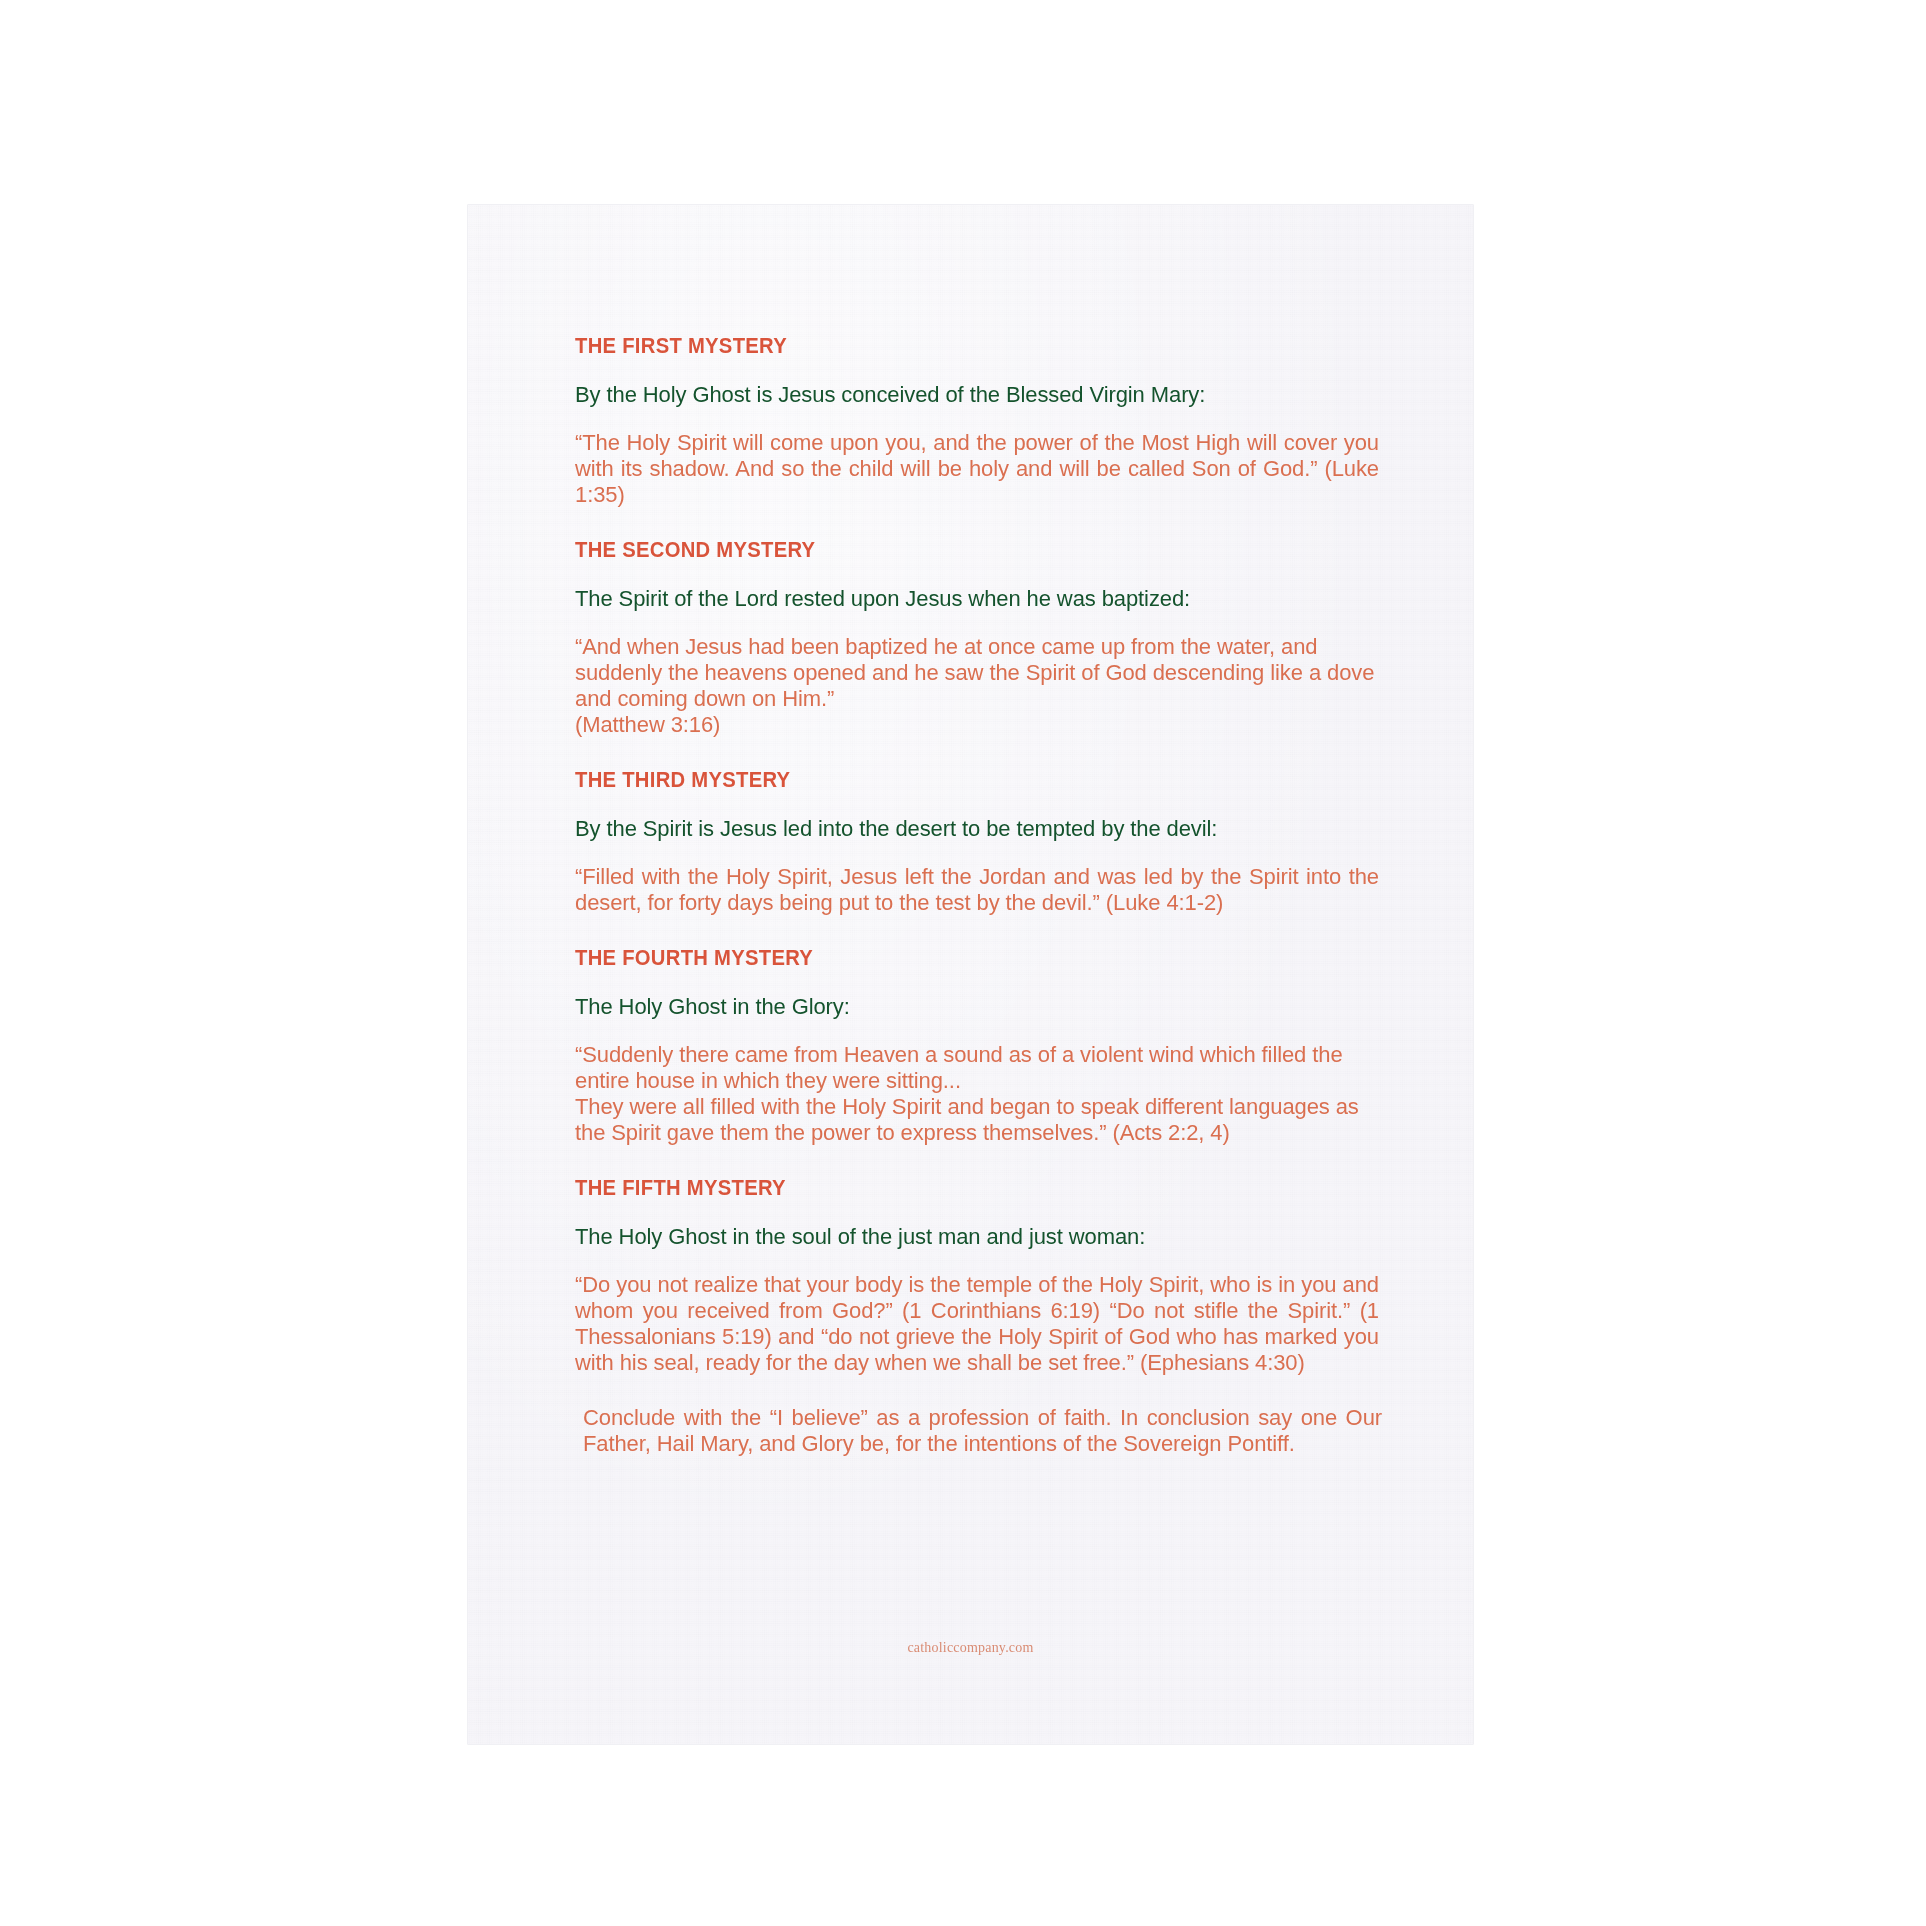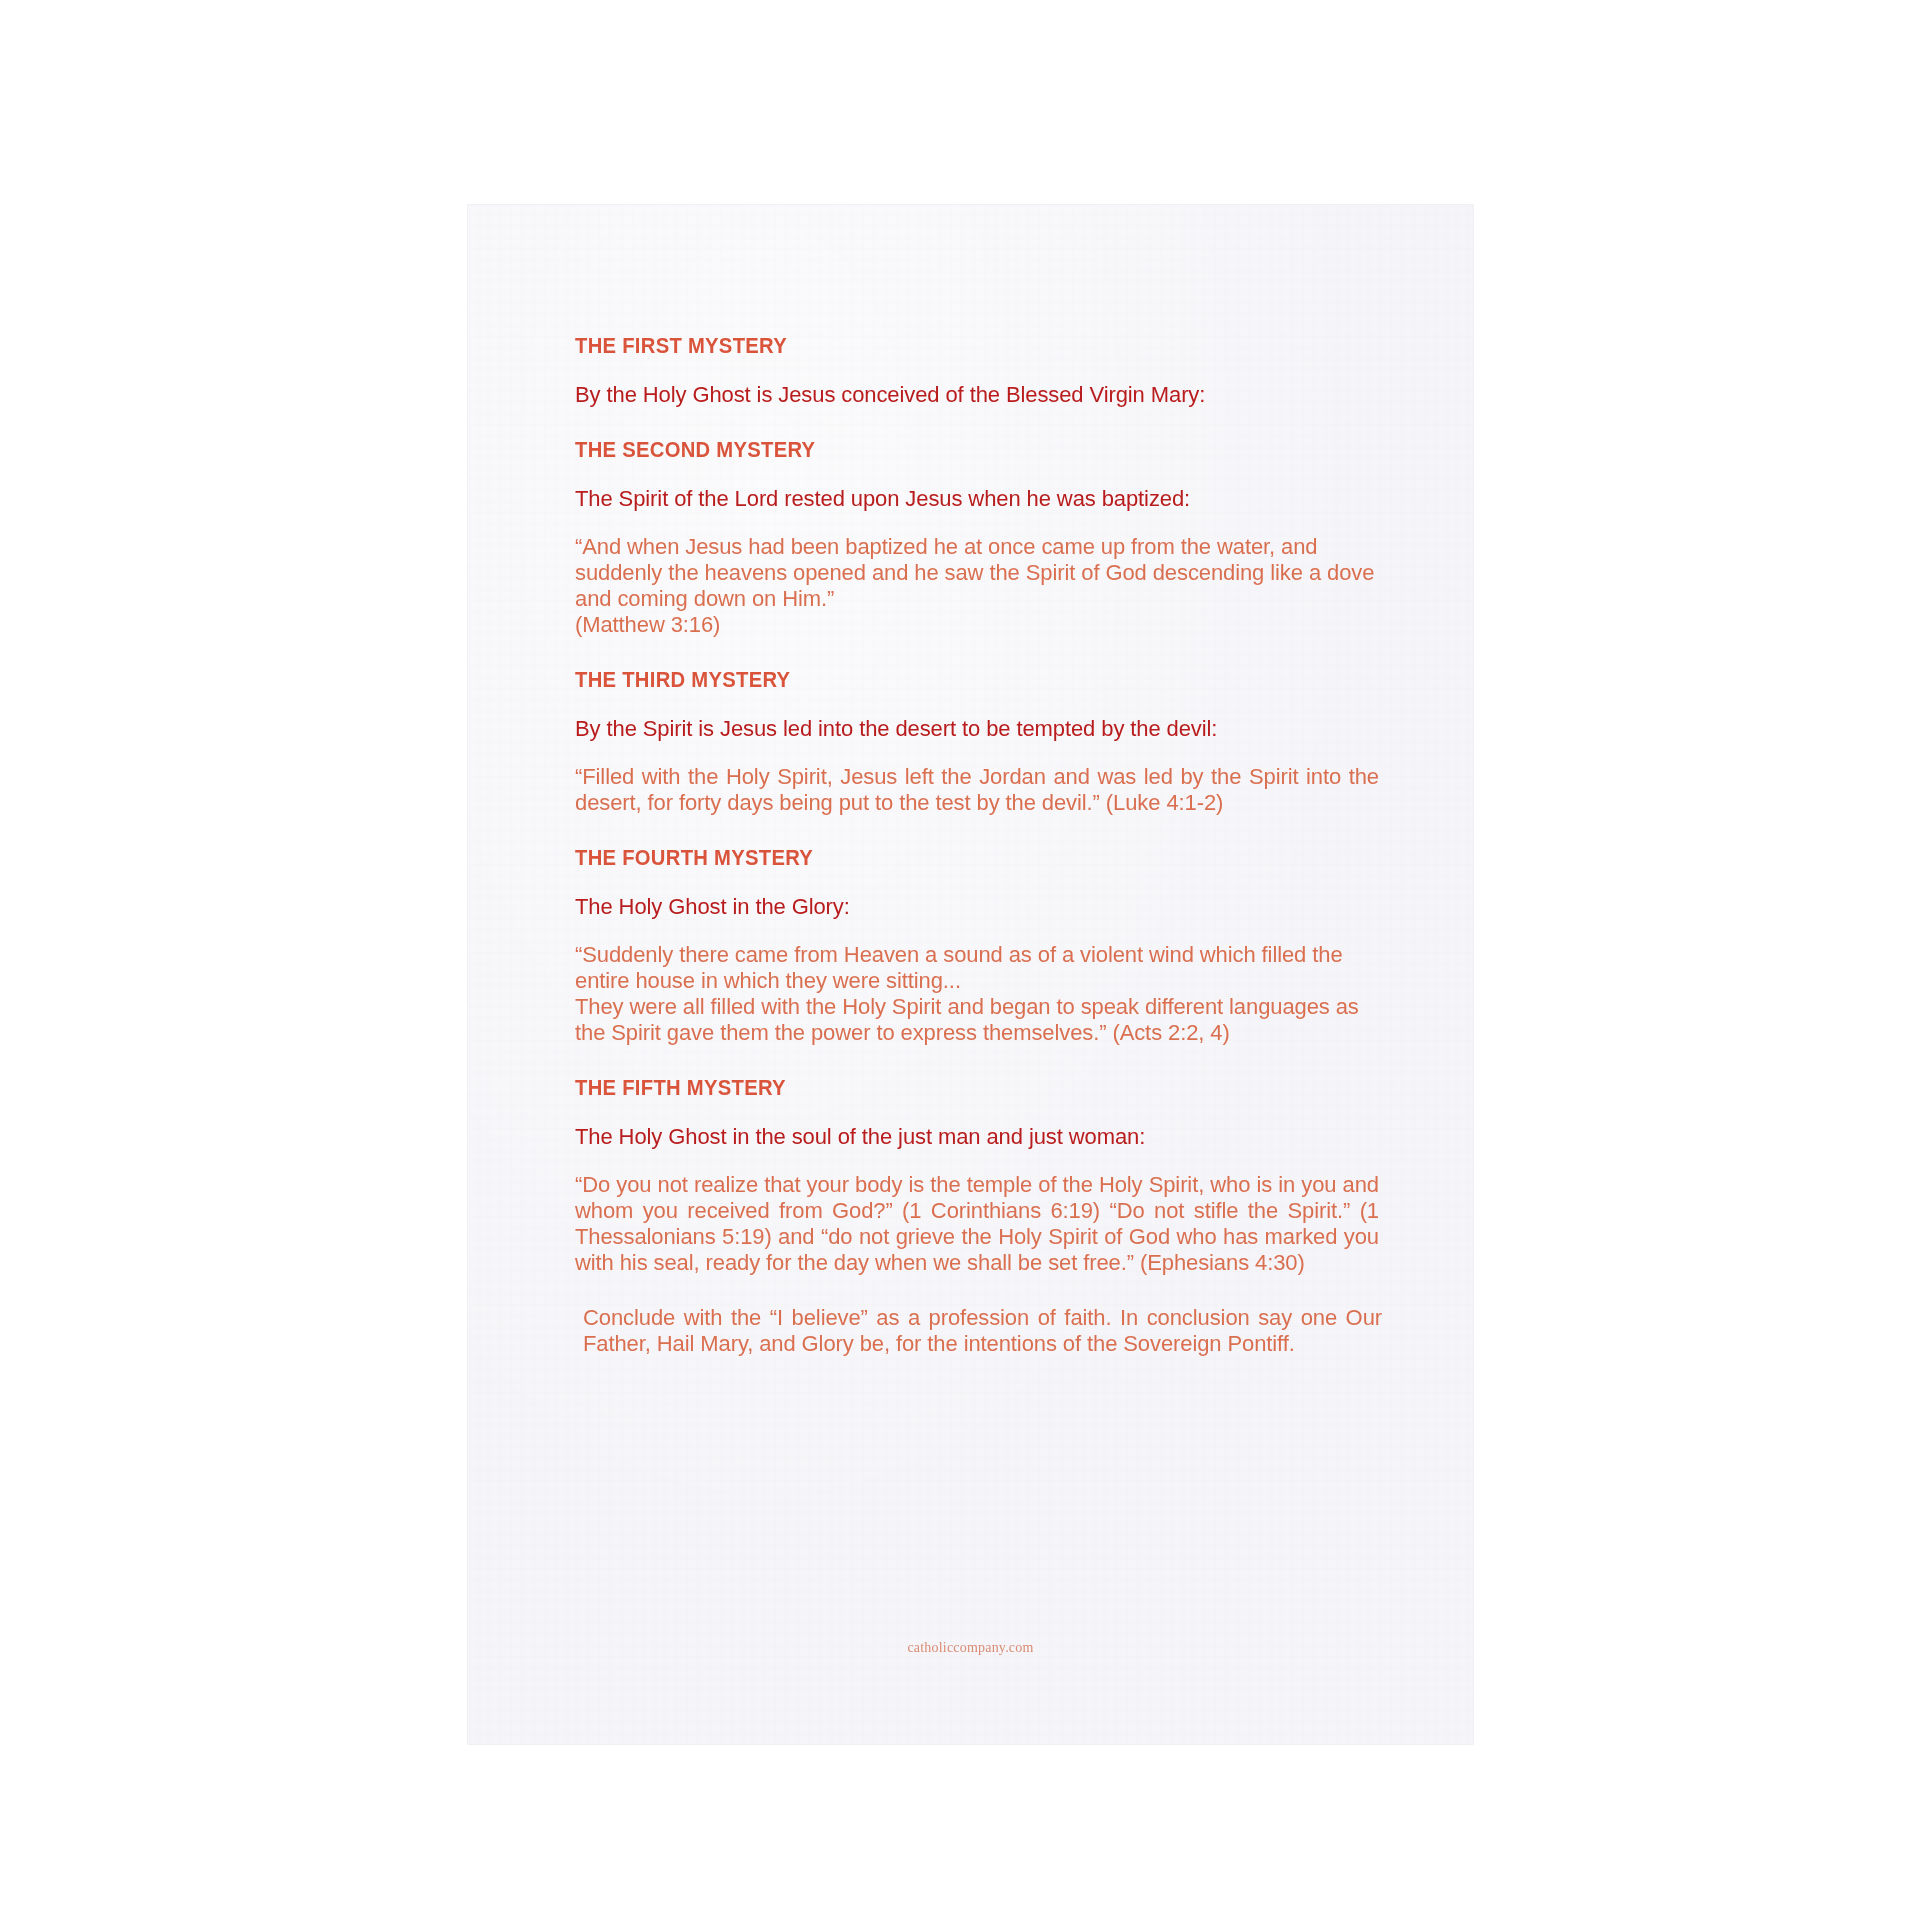--- a/index.html
+++ b/index.html
@@ -75,21 +75,21 @@
     transform-origin: left center;
     margin: 0;
     white-space: nowrap;
   }
 
   .mystery-intro {
     font-family: "Liberation Sans", sans-serif;
     font-weight: 300;
     font-size: 22px;
     line-height: 27px;
-    color: #b91c1c;
+    color: #14532d;
     margin: 22px 0 0 0;
     letter-spacing: -0.1px;
   }
 
   .mystery-quote {
     font-family: "Liberation Sans", sans-serif;
     font-weight: 300;
     font-size: 22px;
     line-height: 26px;
     color: #da6f50;
@@ -148,20 +148,21 @@
 
   <div id="prayer-card">
 
     <div id="paper-grain"></div>
 
     <div id="card-content">
 
       <section class="mystery-block first">
         <h2 class="mystery-heading">THE FIRST MYSTERY</h2>
         <p class="mystery-intro">By the Holy Ghost is Jesus conceived of the Blessed Virgin Mary:</p>
+        <p class="mystery-quote">“The Holy Spirit will come upon you, and the power of the Most High will cover you with its shadow. And so the child will be holy and will be called Son of God.” (Luke 1:35)</p>
       </section>
 
       <section class="mystery-block">
         <h2 class="mystery-heading">THE SECOND MYSTERY</h2>
         <p class="mystery-intro">The Spirit of the Lord rested upon Jesus when he was baptized:</p>
         <p class="mystery-quote preformatted">“And when Jesus had been baptized he at once came up from the water, and suddenly the heavens opened and he saw the Spirit of God descending like a dove and coming down on Him.”
 (Matthew 3:16)</p>
       </section>
 
       <section class="mystery-block">

